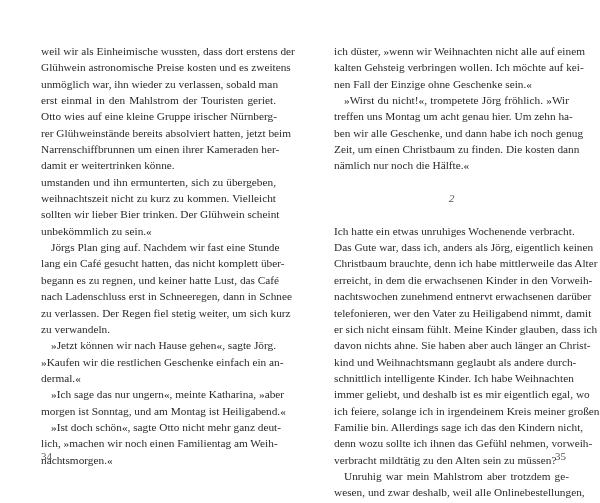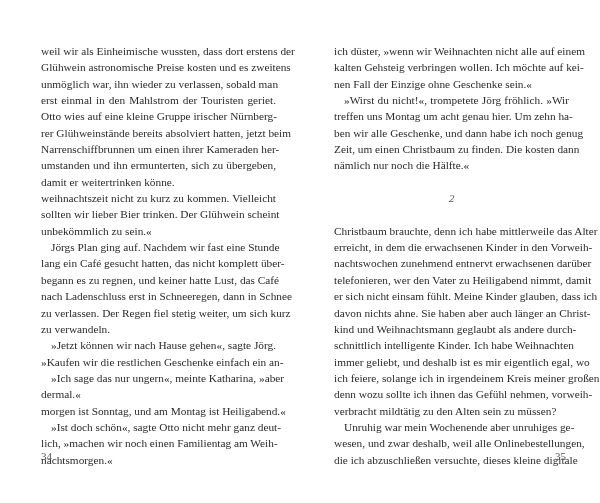--- a/index.html
+++ b/index.html
@@ -25,35 +25,35 @@
 
 <div class="page left">
   <div class="text" id="left-text">
       <span class="line">weil wir als Einheimische wussten, dass dort erstens der</span>
       <span class="line">Glühwein astronomische Preise kosten und es zweitens</span>
       <span class="line">unmöglich war, ihn wieder zu verlassen, sobald man</span>
       <span class="line">erst einmal in den Mahlstrom der Touristen geriet.</span>
       <span class="line">Otto wies auf eine kleine Gruppe irischer Nürnberg-</span>
       <span class="line">rer Glühweinstände bereits absolviert hatten, jetzt beim</span>
       <span class="line">Narrenschiffbrunnen um einen ihrer Kameraden her-</span>
+      <span class="line last">damit er weitertrinken könne.</span>
       <span class="line">umstanden und ihn ermunterten, sich zu übergeben,</span>
-      <span class="line last">damit er weitertrinken könne.</span>
       <span class="line">weihnachtszeit nicht zu kurz zu kommen. Vielleicht</span>
       <span class="line">sollten wir lieber Bier trinken. Der Glühwein scheint</span>
       <span class="line last">unbekömmlich zu sein.«</span>
       <span class="line indent">Jörgs Plan ging auf. Nachdem wir fast eine Stunde</span>
       <span class="line">lang ein Café gesucht hatten, das nicht komplett über-</span>
       <span class="line">begann es zu regnen, und keiner hatte Lust, das Café</span>
       <span class="line">nach Ladenschluss erst in Schneeregen, dann in Schnee</span>
       <span class="line">zu verlassen. Der Regen fiel stetig weiter, um sich kurz</span>
       <span class="line last">zu verwandeln.</span>
       <span class="line indent">»Jetzt können wir nach Hause gehen«, sagte Jörg.</span>
       <span class="line">»Kaufen wir die restlichen Geschenke einfach ein an-</span>
+      <span class="line last">dermal.«</span>
       <span class="line indent">»Ich sage das nur ungern«, meinte Katharina, »aber</span>
-      <span class="line last">dermal.«</span>
       <span class="line last">morgen ist Sonntag, und am Montag ist Heiligabend.«</span>
       <span class="line indent">»Ist doch schön«, sagte Otto nicht mehr ganz deut-</span>
       <span class="line">lich, »machen wir noch einen Familientag am Weih-</span>
       <span class="line last">nachtsmorgen.«</span>
     </div>
   <div class="folio">34</div>
 </div>
 
 <div class="page right">
   <div class="text" id="right-text">
@@ -61,30 +61,33 @@
       <span class="line">kalten Gehsteig verbringen wollen. Ich möchte auf kei-</span>
       <span class="line last">nen Fall der Einzige ohne Geschenke sein.«</span>
       <span class="line indent">»Wirst du nicht!«, trompetete Jörg fröhlich. »Wir</span>
       <span class="line">treffen uns Montag um acht genau hier. Um zehn ha-</span>
       <span class="line">ben wir alle Geschenke, und dann habe ich noch genug</span>
       <span class="line">Zeit, um einen Christbaum zu finden. Die kosten dann</span>
       <span class="line last">nämlich nur noch die Hälfte.«</span>
       <span class="line blank"></span>
       <span class="line center">2</span>
       <span class="line blank"></span>
+      <span class="line">Ich hatte ein etwas unruhiges Wochenende verbracht.</span>
+      <span class="line">Das Gute war, dass ich, anders als Jörg, eigentlich keinen</span>
       <span class="line">Christbaum brauchte, denn ich habe mittlerweile das Alter</span>
       <span class="line">erreicht, in dem die erwachsenen Kinder in den Vorweih-</span>
       <span class="line">nachtswochen zunehmend entnervt erwachsenen darüber</span>
       <span class="line">telefonieren, wer den Vater zu Heiligabend nimmt, damit</span>
       <span class="line">er sich nicht einsam fühlt. Meine Kinder glauben, dass ich</span>
       <span class="line">davon nichts ahne. Sie haben aber auch länger an Christ-</span>
       <span class="line">kind und Weihnachtsmann geglaubt als andere durch-</span>
       <span class="line">schnittlich intelligente Kinder. Ich habe Weihnachten</span>
       <span class="line">immer geliebt, und deshalb ist es mir eigentlich egal, wo</span>
       <span class="line">ich feiere, solange ich in irgendeinem Kreis meiner großen</span>
+      <span class="line">Familie bin. Allerdings sage ich das den Kindern nicht,</span>
       <span class="line">denn wozu sollte ich ihnen das Gefühl nehmen, vorweih-</span>
       <span class="line last">verbracht mildtätig zu den Alten sein zu müssen?</span>
-      <span class="line indent">Unruhig war mein Wochenende aber unruhiges ge-</span>
+      <span class="line indent">Unruhig war mein Mahlstrom aber trotzdem ge-</span>
       <span class="line">wesen, und zwar deshalb, weil alle Onlinebestellungen,</span>
       <span class="line">die ich abzuschließen versuchte, dieses kleine digitale</span>
     </div>
   <div class="folio">35</div>
 </div>
 
 </body></html>

